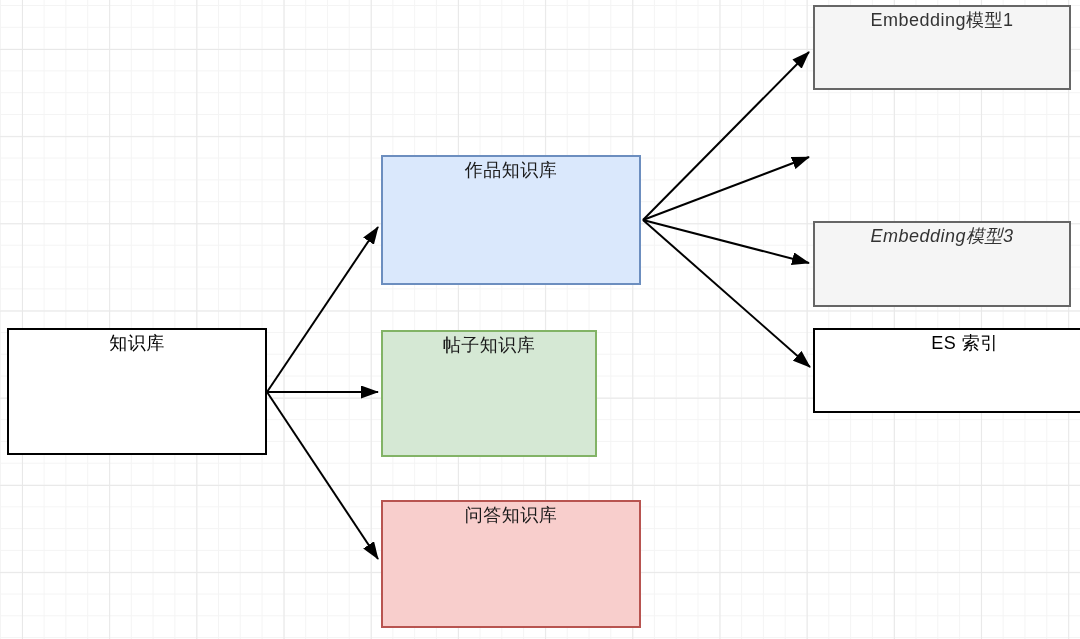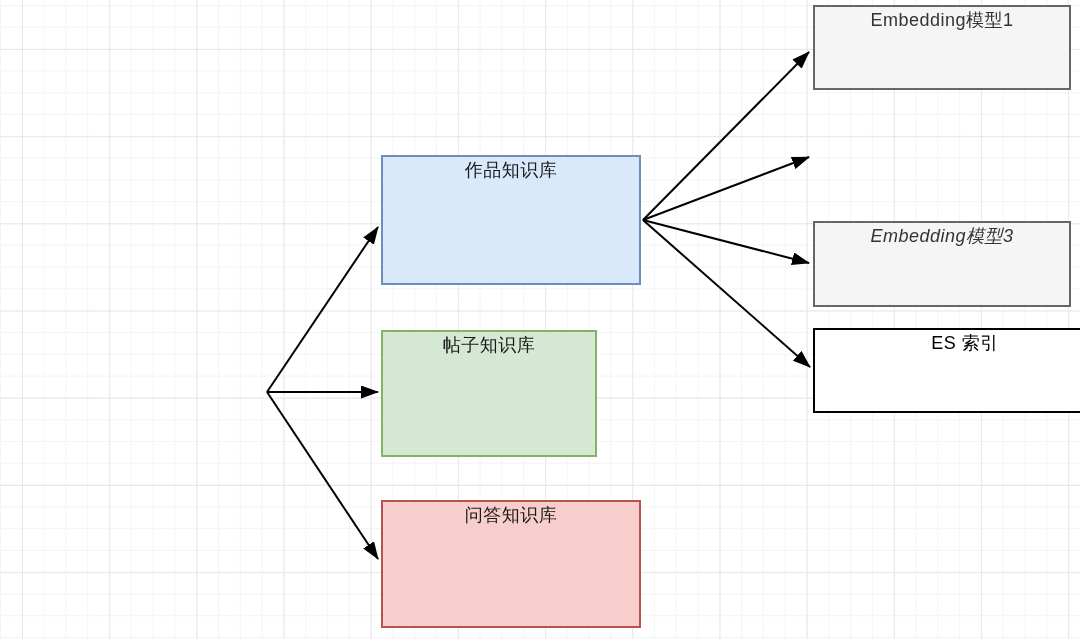--- a/index.html
+++ b/index.html
@@ -61,20 +61,23 @@
     </defs>
   <line x1="267" y1="392" x2="378" y2="227" stroke="#000000" stroke-width="2" marker-end="url(#arrowhead)"></line>
       <line x1="267" y1="392" x2="378" y2="392" stroke="#000000" stroke-width="2" marker-end="url(#arrowhead)"></line>
       <line x1="267" y1="392" x2="378" y2="559" stroke="#000000" stroke-width="2" marker-end="url(#arrowhead)"></line>
       <line x1="643" y1="220" x2="809" y2="52" stroke="#000000" stroke-width="2" marker-end="url(#arrowhead)"></line>
       <line x1="643" y1="220" x2="809" y2="157" stroke="#000000" stroke-width="2" marker-end="url(#arrowhead)"></line>
       <line x1="643" y1="220" x2="809" y2="263" stroke="#000000" stroke-width="2" marker-end="url(#arrowhead)"></line>
       <line x1="643" y1="220" x2="810" y2="367" stroke="#000000" stroke-width="2" marker-end="url(#arrowhead)"></line>
     </svg>
 
+  <div class="node" style="left: 7px; top: 328px; width: 260px; height: 127px; background-color: rgb(255, 255, 255); border-color: rgb(0, 0, 0); color: rgb(0, 0, 0);">
+    <span class="label">知识库</span>
+  </div>
 
   <div class="node" style="left: 381px; top: 155px; width: 260px; height: 130px; background-color: rgb(218, 232, 252); border-color: rgb(108, 142, 191); color: rgb(26, 26, 26);">
     <span class="label">作品知识库</span>
   </div>
 
   <div class="node" style="left: 381px; top: 330px; width: 216px; height: 127px; background-color: rgb(213, 232, 212); border-color: rgb(130, 179, 102); color: rgb(26, 26, 26);">
     <span class="label">帖子知识库</span>
   </div>
 
   <div class="node" style="left: 381px; top: 500px; width: 260px; height: 128px; background-color: rgb(248, 206, 204); border-color: rgb(184, 84, 80); color: rgb(26, 26, 26);">

